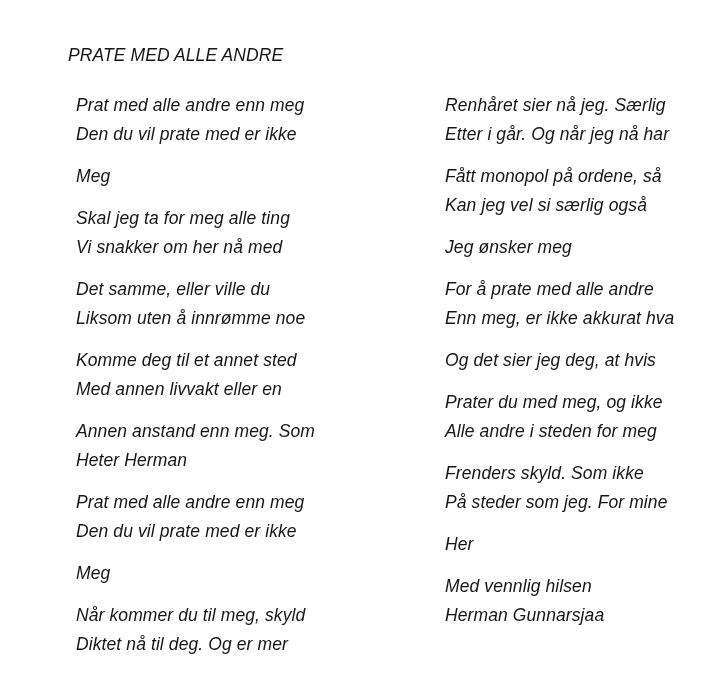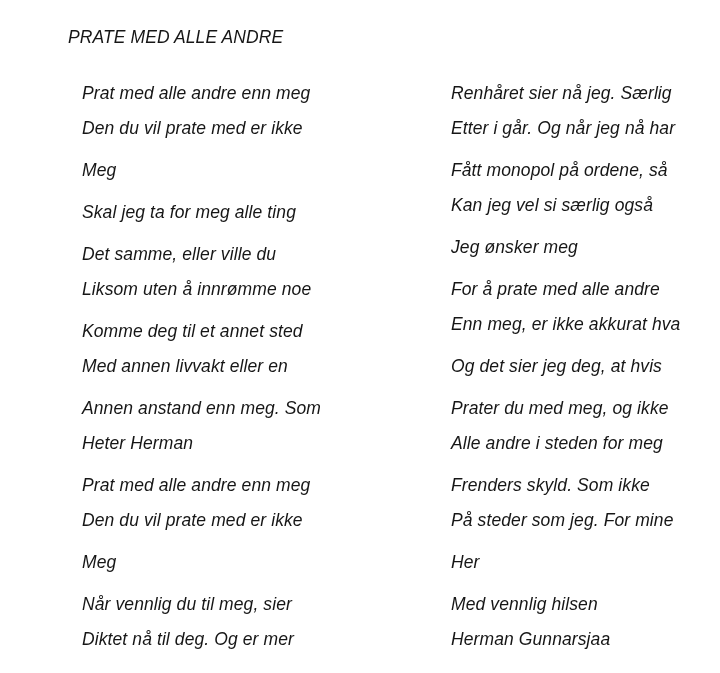--- a/index.html
+++ b/index.html
@@ -6,21 +6,21 @@
   body {
     width: 720px;
     height: 673px;
     background: #ffffff;
     overflow: hidden;
   }
   .page {
     box-sizing: border-box;
     width: 720px;
     height: 673px;
-    padding: 27px 20px 0 68px;
+    padding: 45px 20px 0 68px;
     font-family: "Liberation Sans", "DejaVu Sans", sans-serif;
     font-style: italic;
     font-size: 17.5px;
     line-height: 21px;
     color: #161616;
     letter-spacing: 0.1px;
   }
   .poem-title {
     margin: 0 0 21px 0;
   }
@@ -35,21 +35,21 @@
   .col-right {
     flex: 1 1 auto;
   }
   .stanza {
     margin: 0 0 21px 0;
   }
   .stanza:last-child {
     margin-bottom: 0;
   }
   .line {
-    margin: 14px;
+    margin: 8px;
     white-space: nowrap;
   }
 </style>
 </head>
 <body style="background: rgb(255, 255, 255);">
 
 <div class="page" style="color: rgb(22, 22, 22);">
   <div class="poem-title">PRATE MED ALLE ANDRE</div>
 
   <div class="columns">
@@ -57,20 +57,21 @@
     <div class="col-left">
       <div class="stanza">
         <div class="line">Prat med alle andre enn meg</div>
         <div class="line">Den du vil prate med er ikke</div>
       </div>
       <div class="stanza">
         <div class="line">Meg</div>
       </div>
       <div class="stanza">
         <div class="line">Skal jeg ta for meg alle ting</div>
+        <div class="line">Vi snakker om her nå med</div>
       </div>
       <div class="stanza">
         <div class="line">Det samme, eller ville du</div>
         <div class="line">Liksom uten å innrømme noe</div>
       </div>
       <div class="stanza">
         <div class="line">Komme deg til et annet sted</div>
         <div class="line">Med annen livvakt eller en</div>
       </div>
       <div class="stanza">
@@ -78,21 +79,21 @@
         <div class="line">Heter Herman</div>
       </div>
       <div class="stanza">
         <div class="line">Prat med alle andre enn meg</div>
         <div class="line">Den du vil prate med er ikke</div>
       </div>
       <div class="stanza">
         <div class="line">Meg</div>
       </div>
       <div class="stanza">
-        <div class="line">Når vennlig du til meg, sier</div>
+        <div class="line">Når kommer du til meg, skyld</div>
         <div class="line">Diktet nå til deg. Og er mer</div>
       </div>
     </div>
 
     <div class="col-right">
       <div class="stanza">
         <div class="line">Renhåret sier nå jeg. Særlig</div>
         <div class="line">Etter i går. Og når jeg nå har</div>
       </div>
       <div class="stanza">

